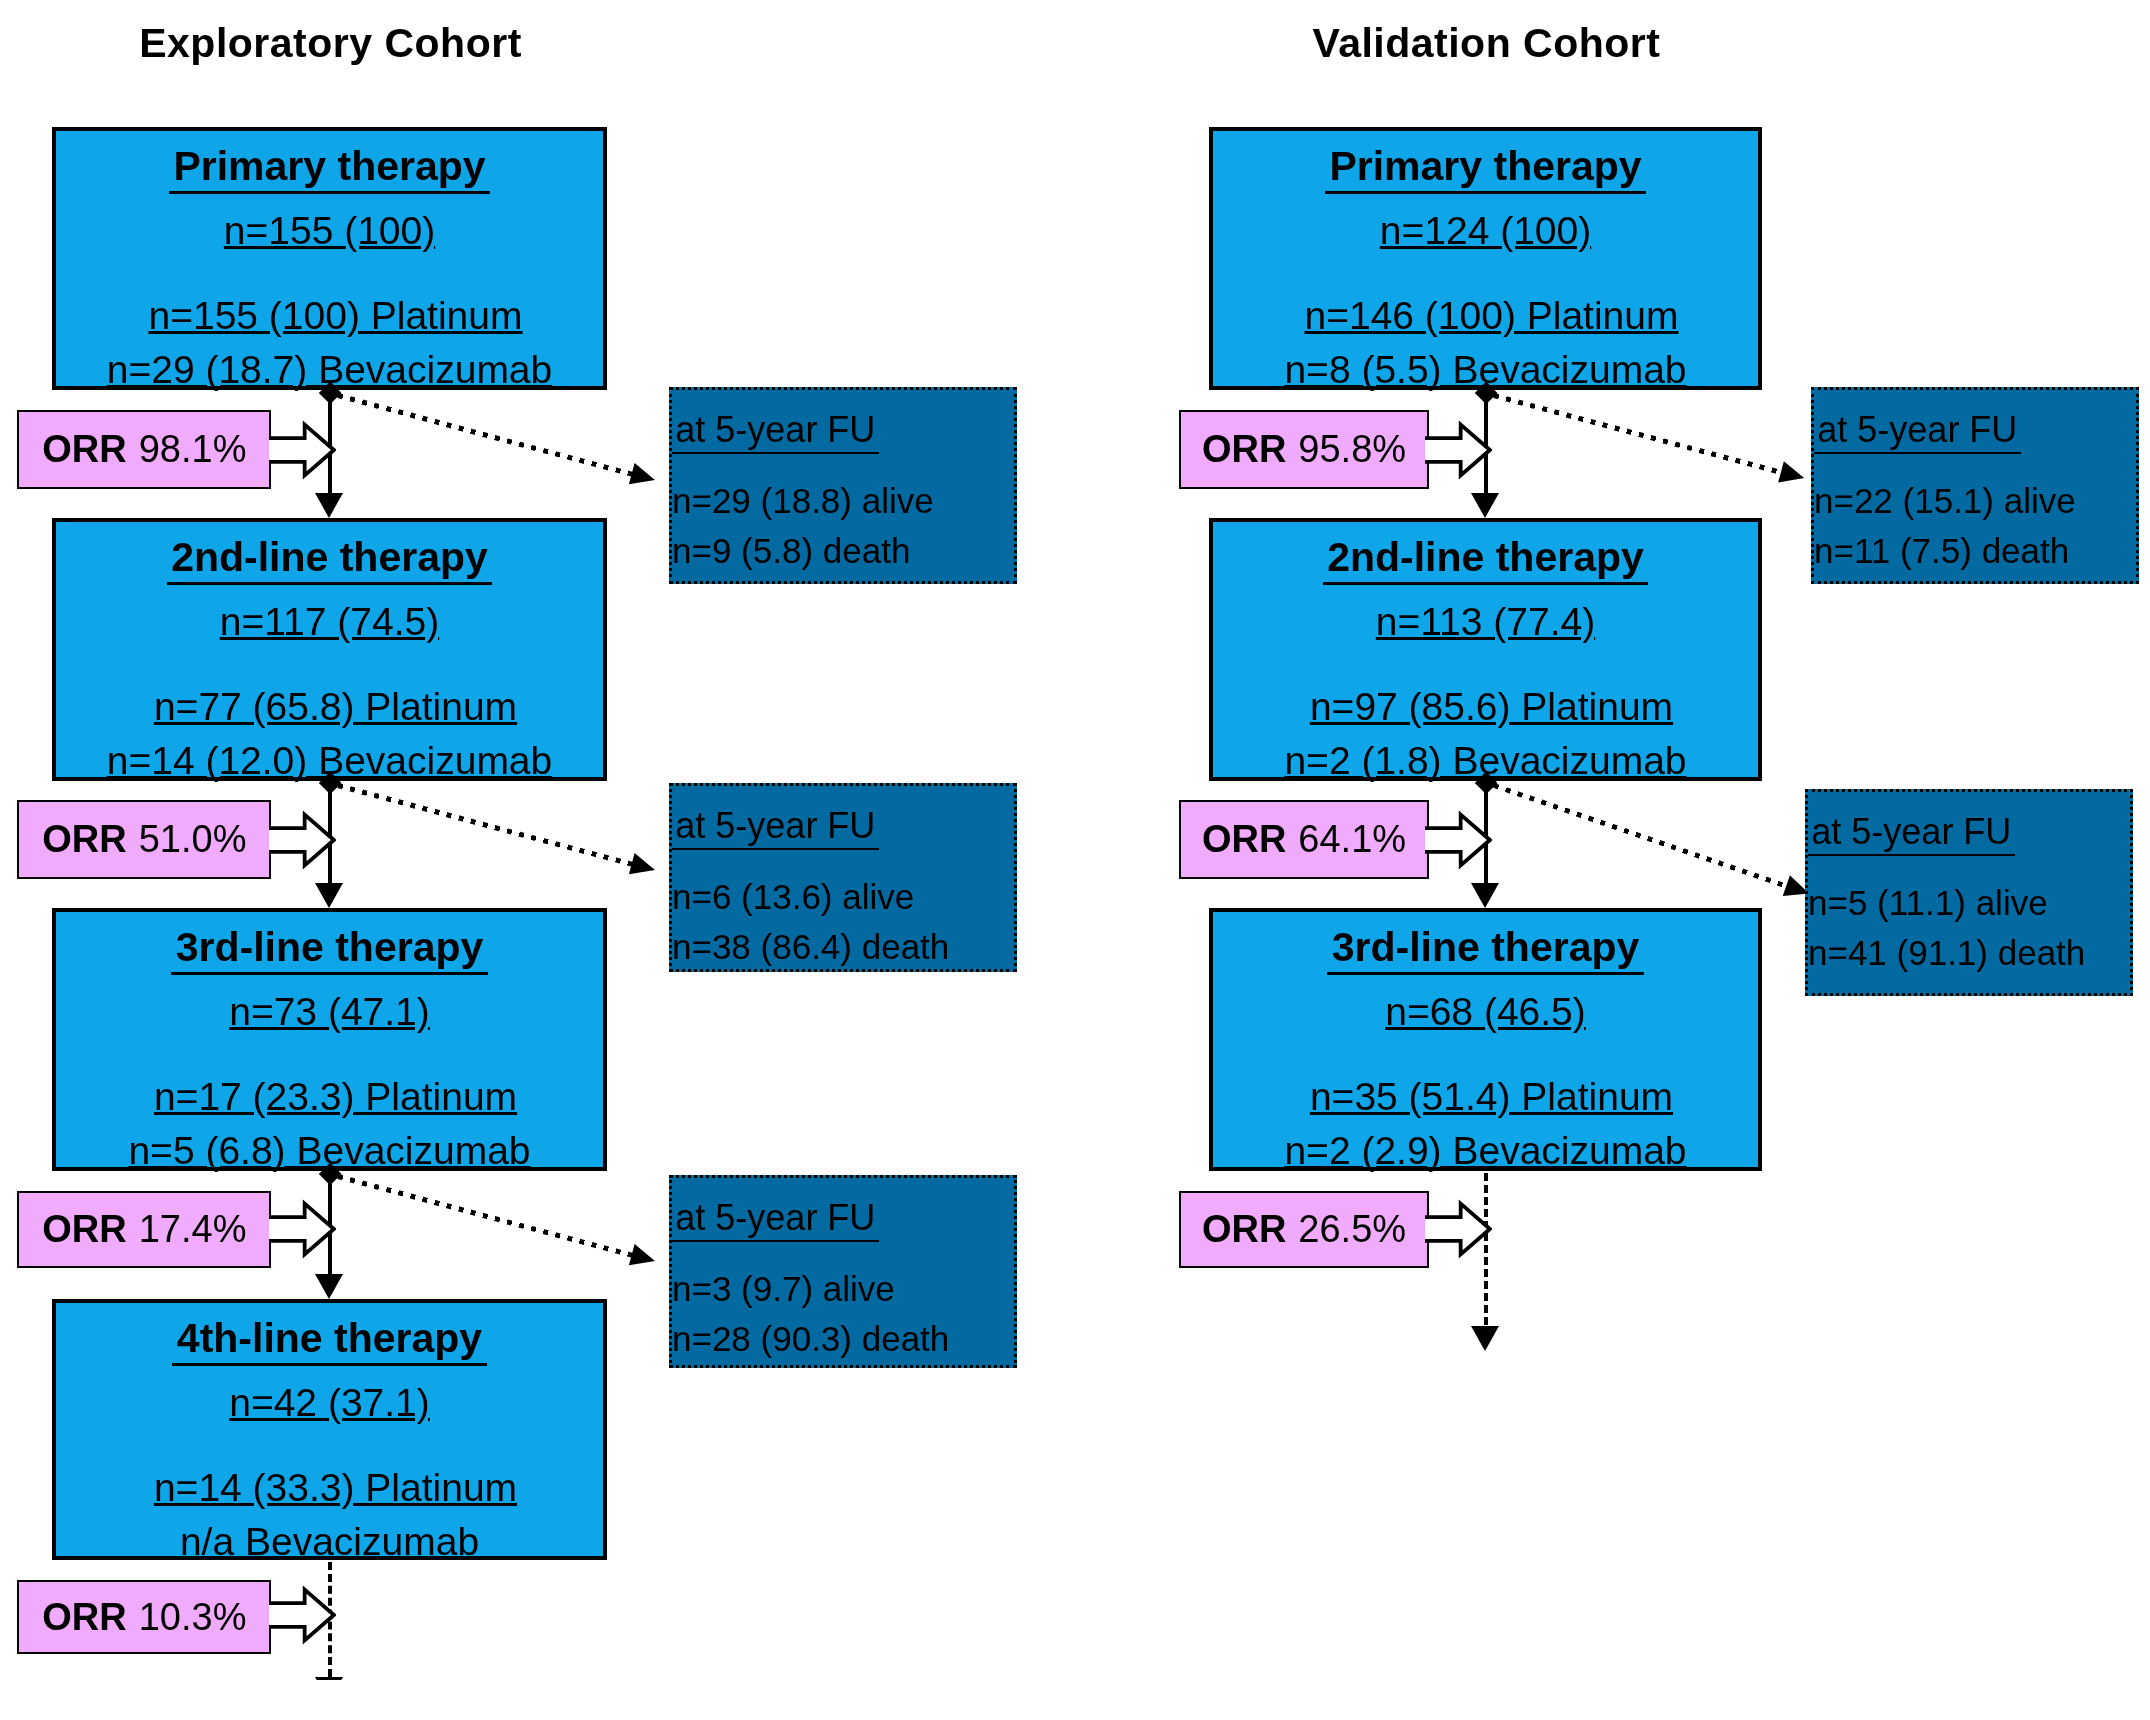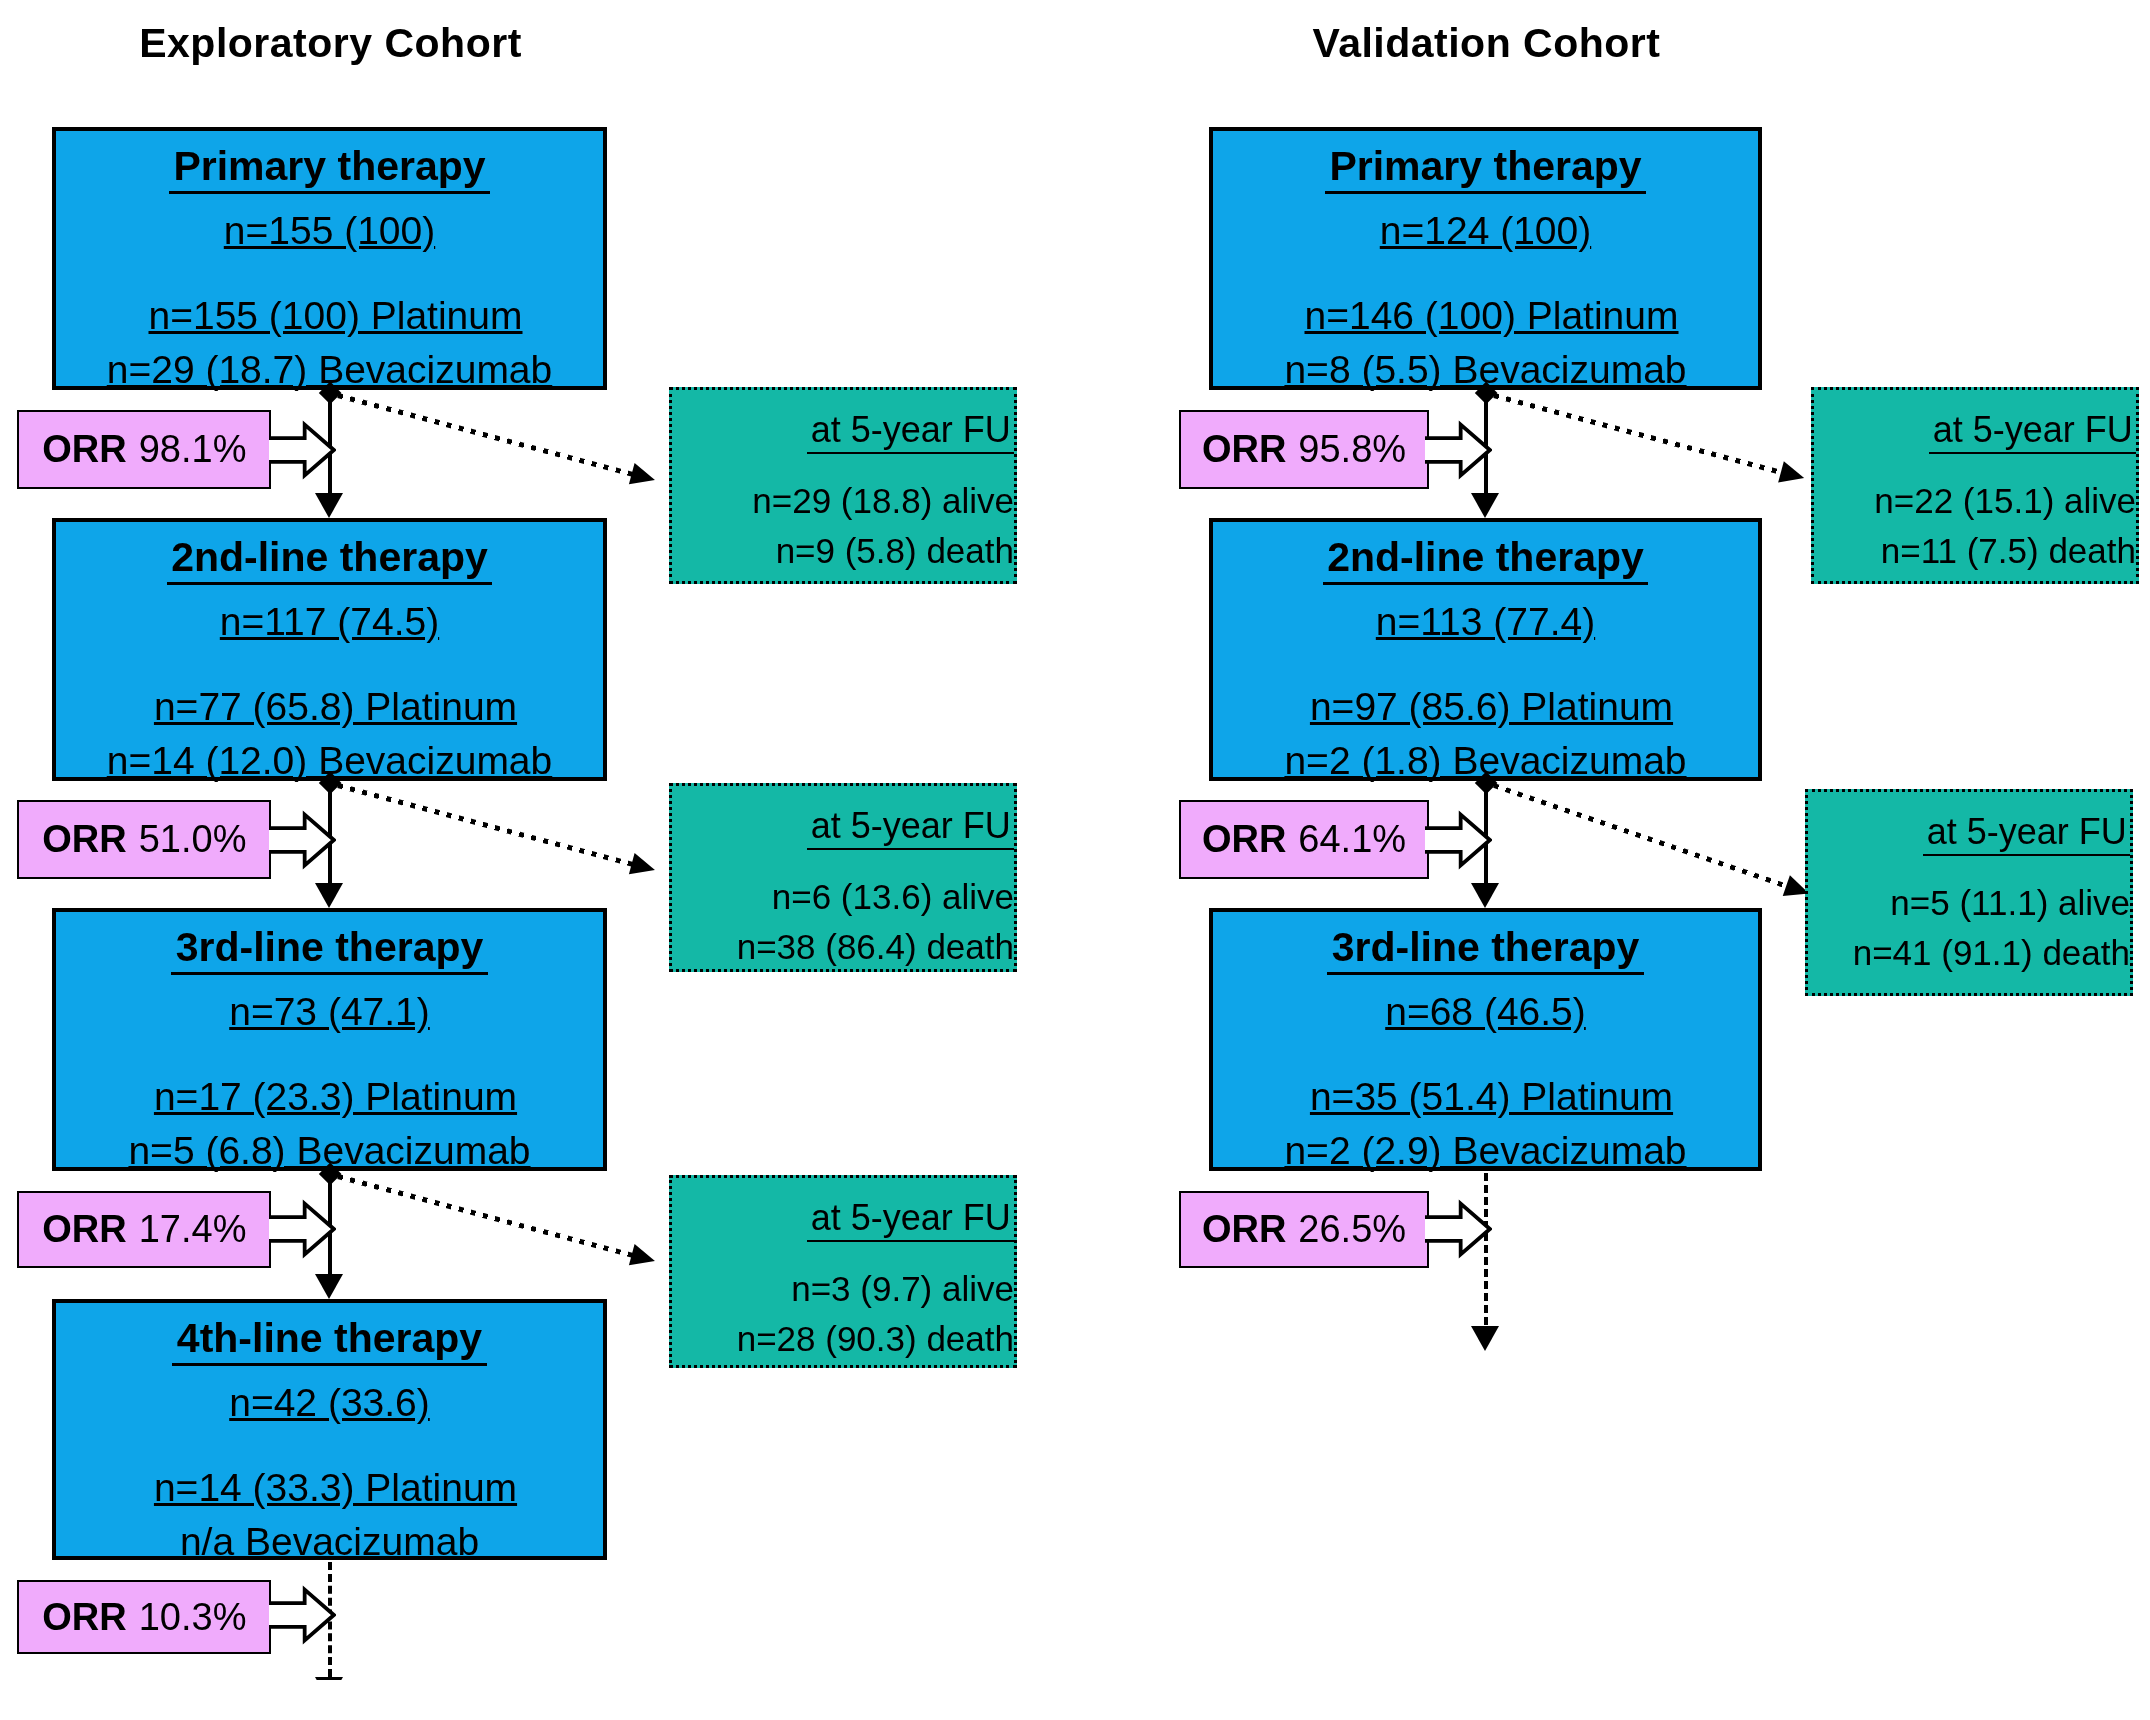--- a/index.html
+++ b/index.html
@@ -25,22 +25,22 @@
   
   .obox {
     position:absolute; background:#f0abfc; border:2.7px solid #000;
     display:flex; align-items:center; justify-content:center;
     font-size:38px; z-index:2; white-space:nowrap;
   }
   .obox .lbl { font-weight:bold; }
   .obox .val { margin-left:12px; }
   
   .fubox {
-    position:absolute; background:#14b8a6; border:3.3px dotted #000;
-    text-align:right; font-size:35px; line-height:50px; z-index:2;
+    position:absolute; background:#0369a1; border:3.3px dotted #000;
+    text-align:left; font-size:35px; line-height:50px; z-index:2;
   }
   .fubox .hdr {
     display:inline-block; font-size:36px; line-height:39px;
     border-bottom:2.7px solid #000; padding:0 3.3px 3.3px 3.3px;
     margin-top:19.6px; margin-bottom:22px;
   }
   
   .vline  { position:absolute; width:4.4px; background:#000; z-index:1; }
   .dashv  { position:absolute; width:0; border-left:4.4px dashed #000; z-index:1; }
   .ahead  {
@@ -147,21 +147,21 @@
   </svg>
 
   <div class="fubox" style="left:669px; top:1175px; width:342px; height:187px;">
     <div><span class="hdr">at 5-year FU</span></div>
     <div>n=3 (9.7) alive</div>
     <div>n=28 (90.3) death</div>
   </div>
 
   <div class="tbox" style="left:52px; top:1299px; width:547px; height:253px;">
     <div><span class="hdr">4th-line therapy</span></div>
-    <div>n=42 (33.6)</div>
+    <div>n=42 (37.1)</div>
     <div class="gap">n=14 (33.3) Platinum</div>
     <div>n/a Bevacizumab</div>
   </div>
 
   <div class="dashv" style="left:328px; top:1562px; height:115px;"></div>
   <div class="ahead" style="left:315px; top:1677px;"></div>
 
   <div class="obox" style="left:17.4px; top:1580px; width:250px; height:70px;">
     <span class="lbl">ORR</span>
     <span class="val">10.3%</span>

